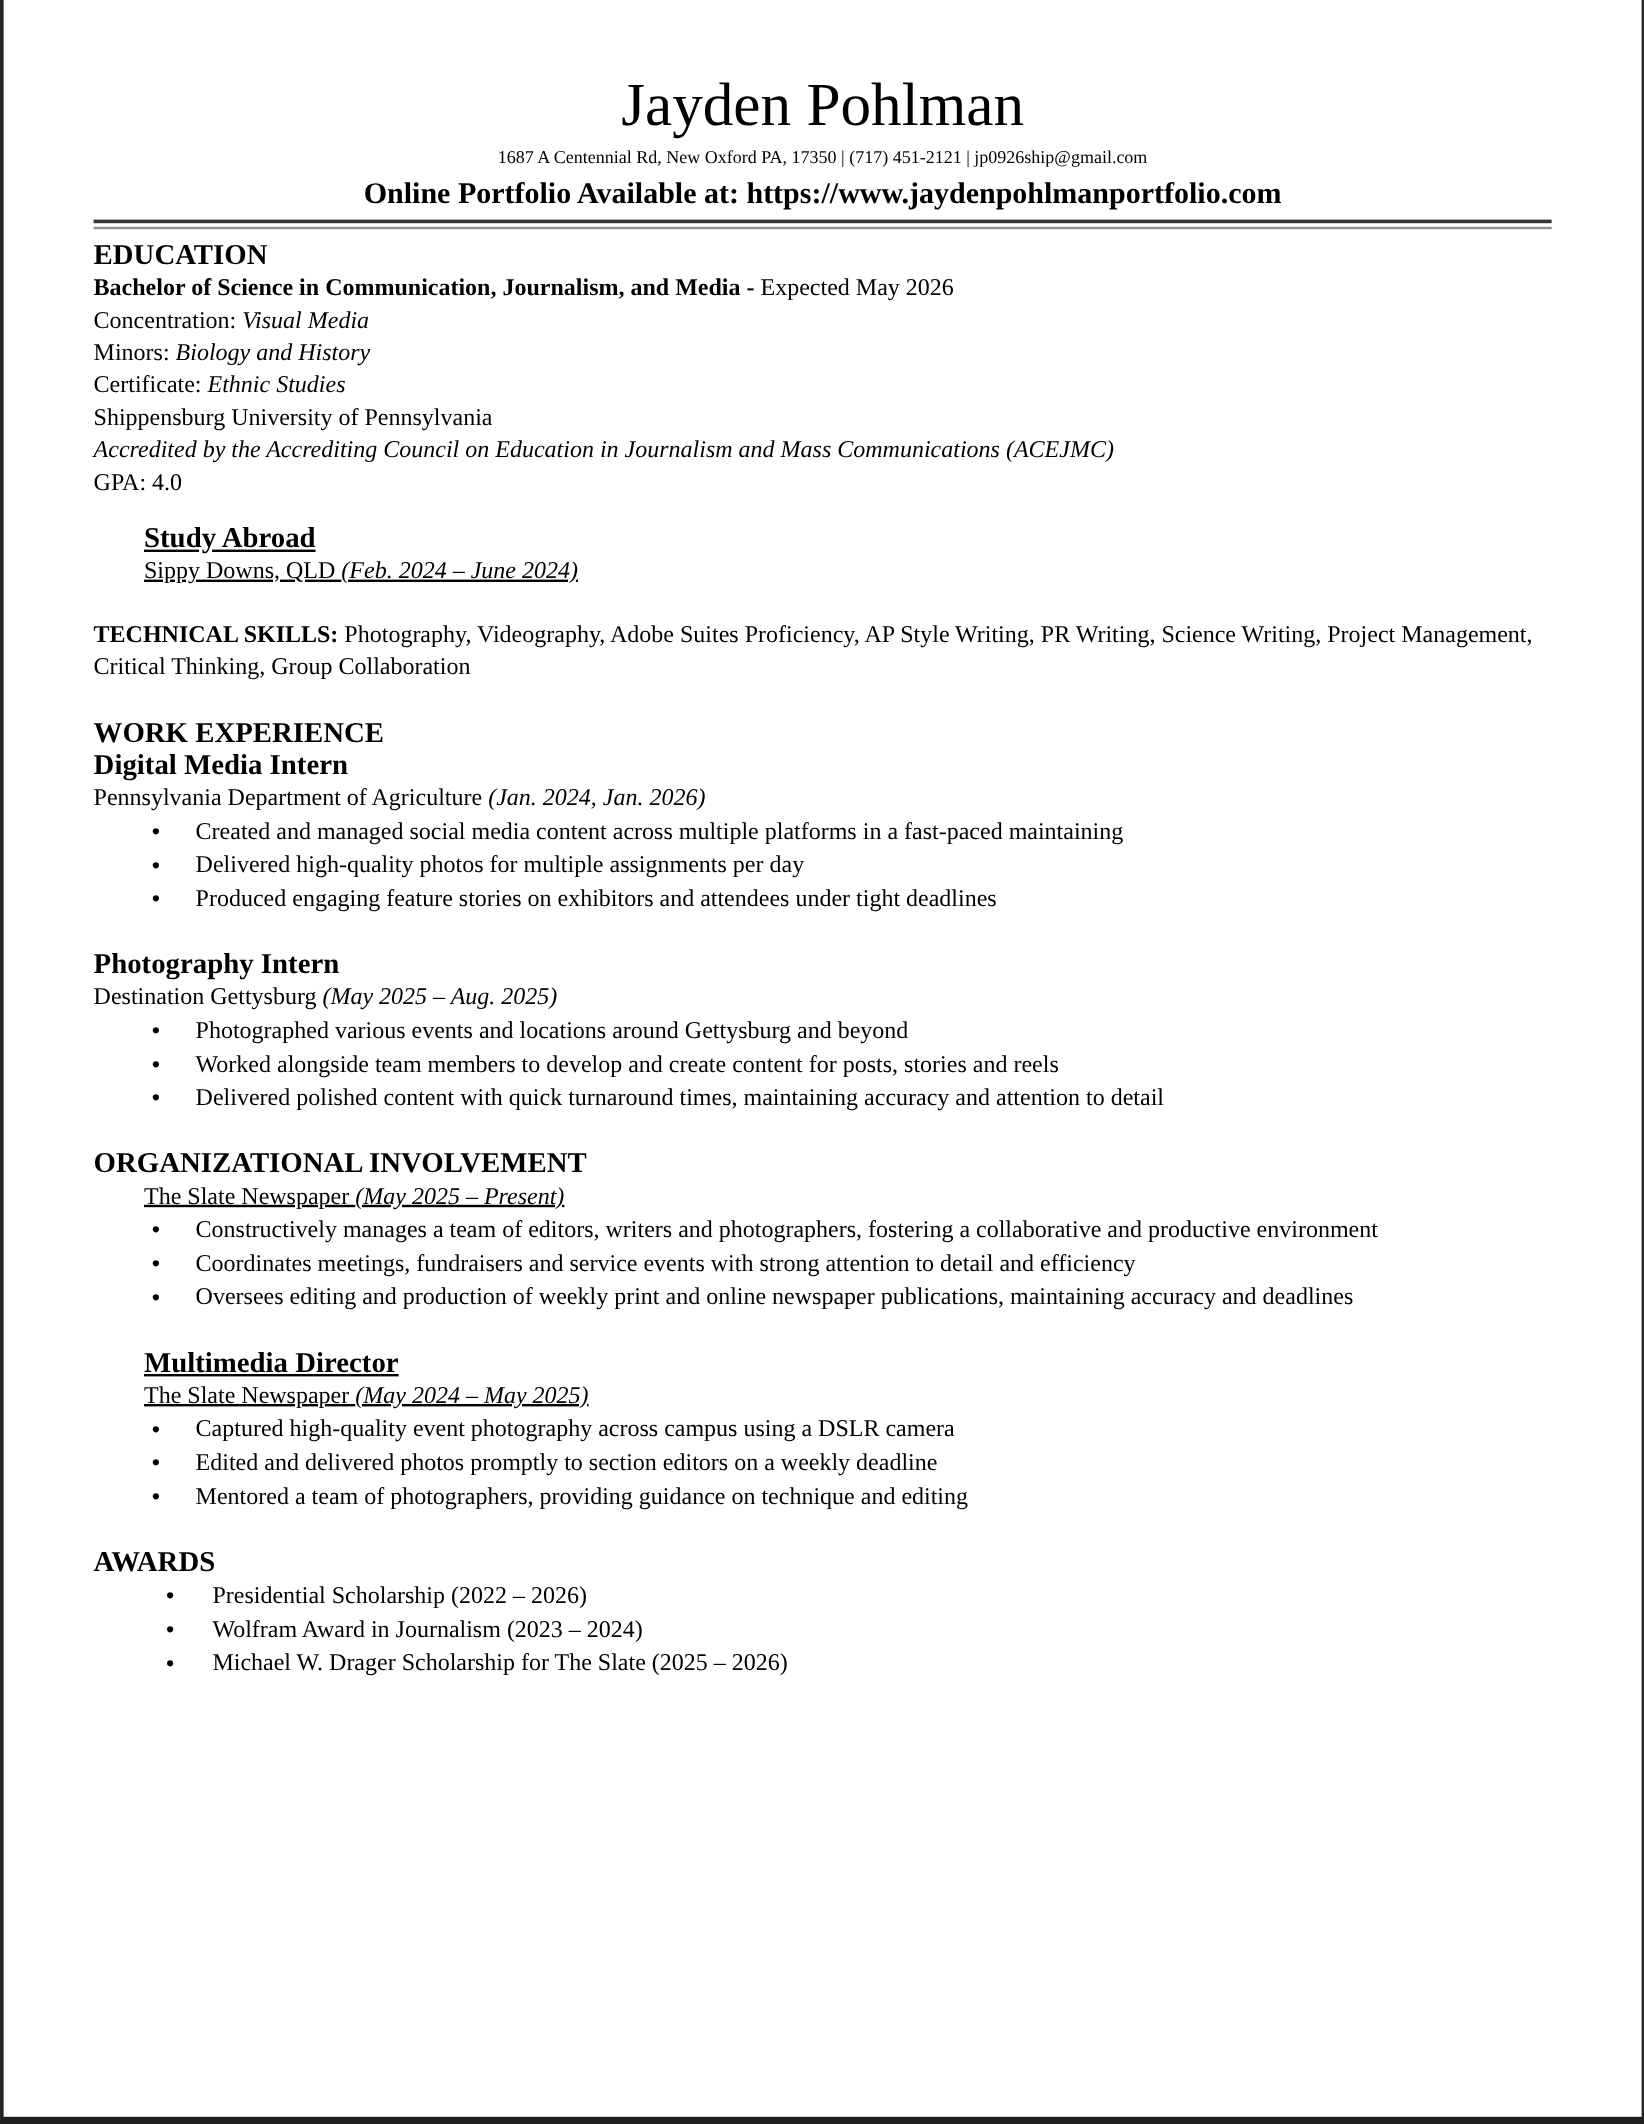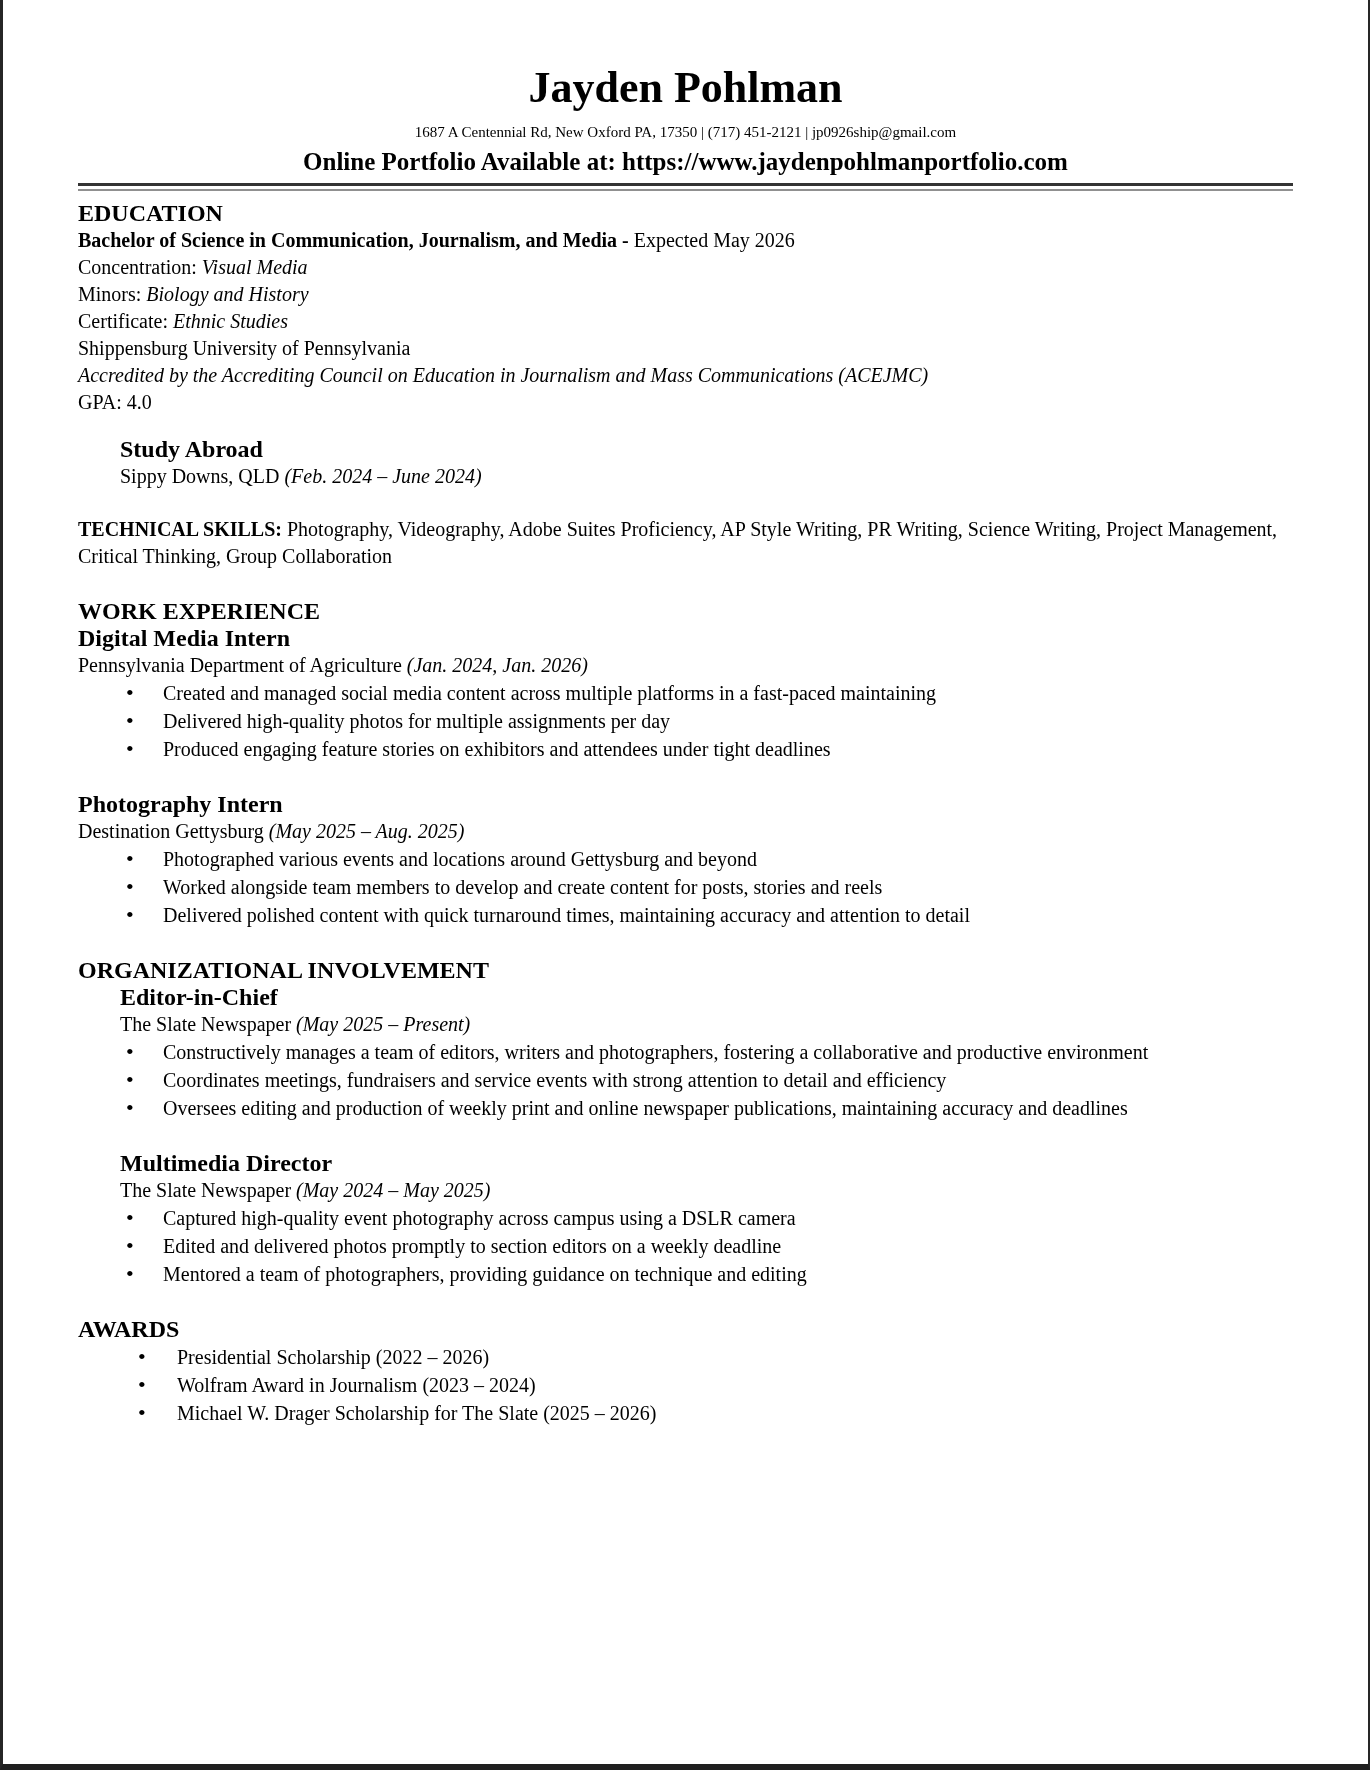--- a/index.html
+++ b/index.html
@@ -16,32 +16,32 @@
     font-family: "Liberation Serif", "DejaVu Serif", serif;
     font-size: 20px;
     line-height: 27px;
     color: #000000;
     overflow: hidden;
   }
   p, h1, h2, h3, ul { margin: 0; padding: 0; }
 
   
   .header { text-align: center; padding-top: 62px; }
-  .name { font-size: 44px; font-weight: bold; line-height: 52px; letter-spacing: 0; }
+  .name { font-size: 51px; font-weight: normal; line-height: 52px; letter-spacing: 0; }
   .contact-line { font-size: 15px; line-height: 25px; margin-top: 6px; }
   .portfolio-line { font-size: 25px; font-weight: bold; line-height: 25px; margin-top: 4px; }
 
   
   .header-rule { margin-top: 9px; height: 3px; border-top: 3px solid #333333; border-bottom: 2px solid #909090; }
 
   
   .sec-heading { font-size: 24px; font-weight: bold; }
   .bold { font-weight: bold; }
   .it { font-style: italic; }
-  .indent1 { margin-left: 42px; }
+  .indent1 { margin-left: 42px; text-decoration: underline; }
 
   .mt-first { margin-top: 9px; }
   .mt-sub { margin-top: 20px; }      
   .mt-block { margin-top: 26px; }    
   .mt-section { margin-top: 28px; }  
 
   ul.bullets { list-style: none; }
   ul.bullets li { position: relative; padding-left: 85px; line-height: 28px; }
   ul.bullets li::before {
     content: "\2022";
@@ -92,21 +92,20 @@
   <h3 class="sec-heading mt-section">Photography Intern</h3>
   <p><span>Destination Gettysburg </span><span class="it">(May 2025 – Aug. 2025)</span></p>
   <ul class="bullets">
     <li>Photographed various events and locations around Gettysburg and beyond</li>
     <li>Worked alongside team members to develop and create content for posts, stories and reels</li>
     <li>Delivered polished content with quick turnaround times, maintaining accuracy and attention to detail</li>
   </ul>
 
   <h2 class="sec-heading mt-section">ORGANIZATIONAL INVOLVEMENT</h2>
 
-  <h3 class="sec-heading indent1">Editor-in-Chief</h3>
   <p class="indent1"><span>The Slate Newspaper </span><span class="it">(May 2025 – Present)</span></p>
   <ul class="bullets">
     <li>Constructively manages a team of editors, writers and photographers, fostering a collaborative and productive environment</li>
     <li>Coordinates meetings, fundraisers and service events with strong attention to detail and efficiency</li>
     <li>Oversees editing and production of weekly print and online newspaper publications, maintaining accuracy and deadlines</li>
   </ul>
 
   <h3 class="sec-heading indent1 mt-section">Multimedia Director</h3>
   <p class="indent1"><span>The Slate Newspaper </span><span class="it">(May 2024 – May 2025)</span></p>
   <ul class="bullets">

